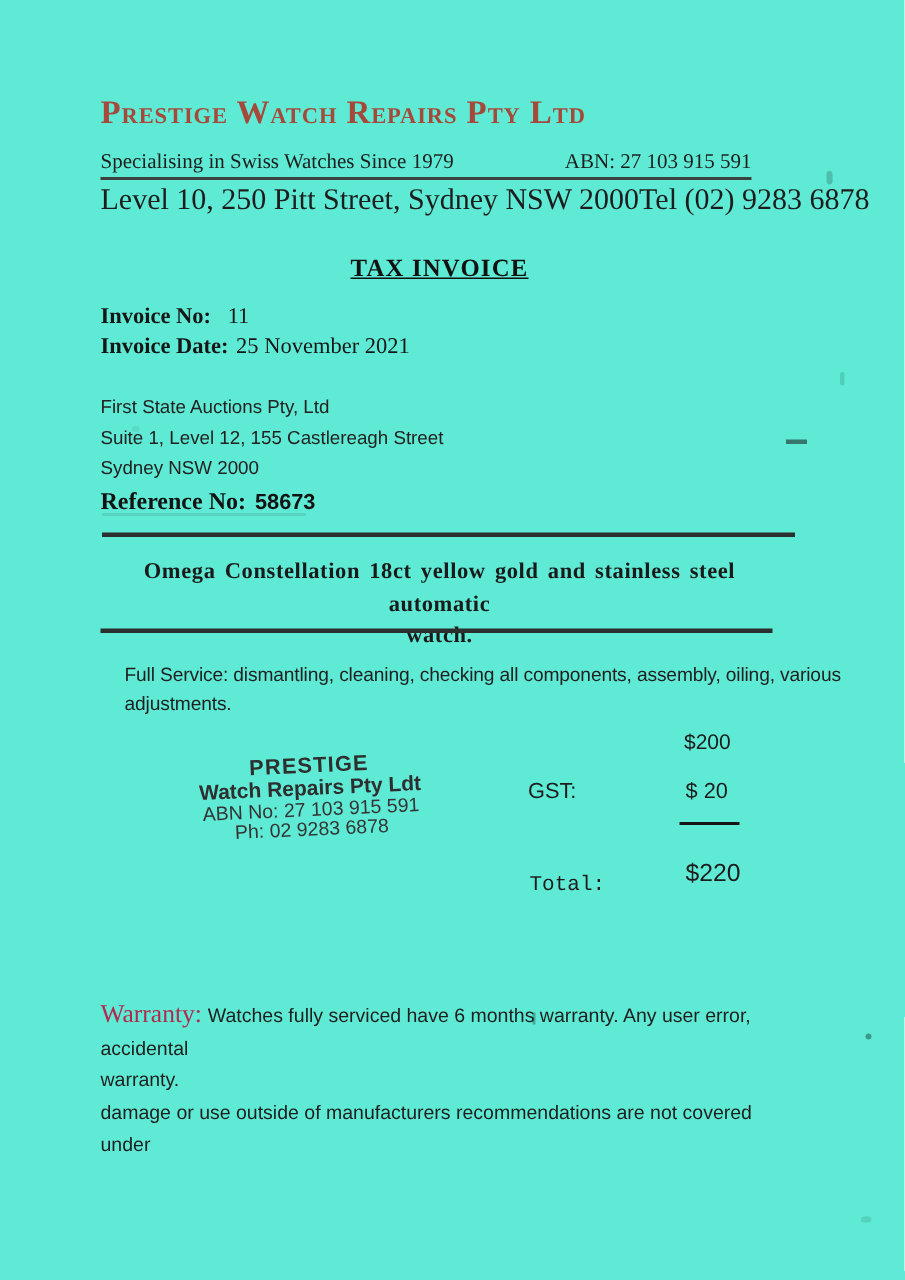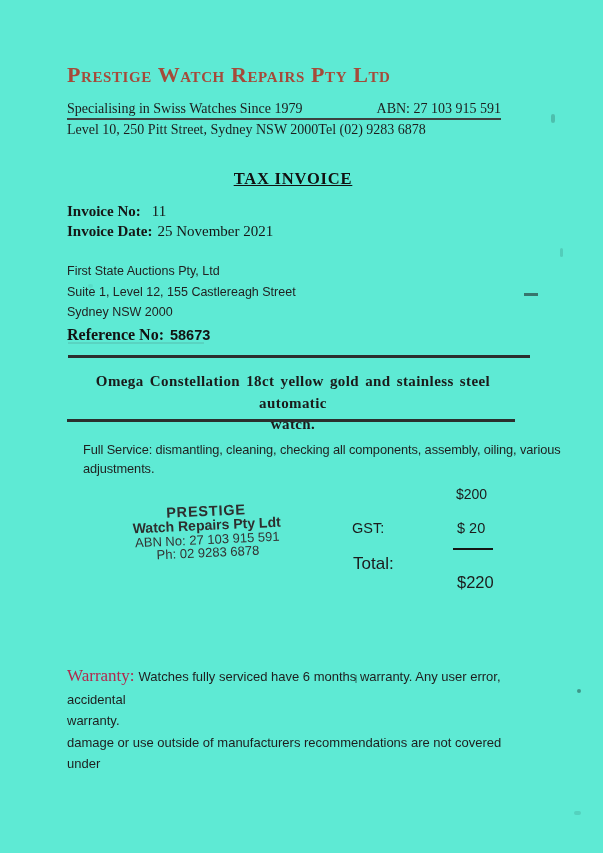--- a/index.html
+++ b/index.html
@@ -42,21 +42,21 @@
     padding-bottom: 1px;
     font-size: 14px;
     color: #1d1d1d;
     white-space: nowrap;
     gap: 27px;
   }
   .header-row2 {
     left: 67px; top: 122px;
     width: 434px;
     display: flex;
-    font-size: 14px;
+    font-size: 20px;
     color: #1d1d1d;
     white-space: nowrap;
   }
   .header-row2 .tel { margin-left: auto; margin-right: 95px; }
 
   
   .doc-title {
     left: 67px; top: 169px;
     width: 452px;
     text-align: center;
@@ -136,21 +136,21 @@
   
   .amount {
     font-family: "Liberation Sans", sans-serif;
     color: #1c1c1c;
     white-space: nowrap;
   }
   .subtotal-val { left: 456px; top: 486px; font-size: 14px; }
   .gst-label    { left: 352px; top: 520px; font-size: 14.5px; }
   .gst-val      { left: 457px; top: 520px; font-size: 14.5px; }
   .subtotal-rule { left: 453px; top: 548px; width: 40px; height: 2px; background: #151515; }
-  .total-label  { left: 353px; top: 554px; font-size: 17px; }
+  .total-label  { left: 353px; top: 582px; font-size: 14px; font-family: Liberation Mono, monospace; }
   .total-val    { left: 457px; top: 573px; font-size: 16.5px; }
 
   
   .stamp {
     left: 122px; top: 505px;
     width: 170px;
     text-align: center;
     transform: rotate(-2.6deg);
     font-family: "Liberation Sans", sans-serif;
     color: #2e2e2e;

